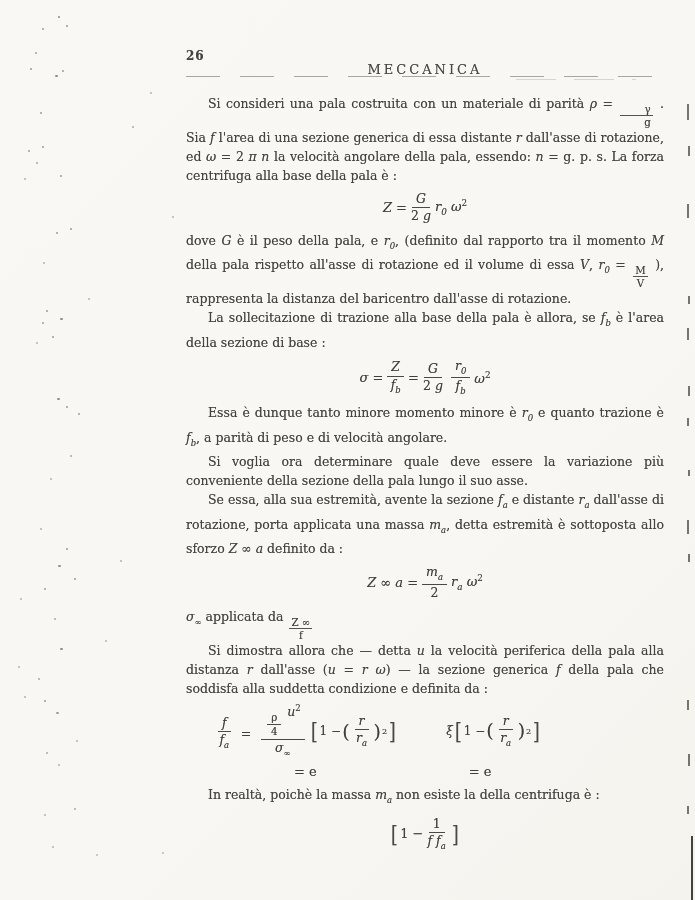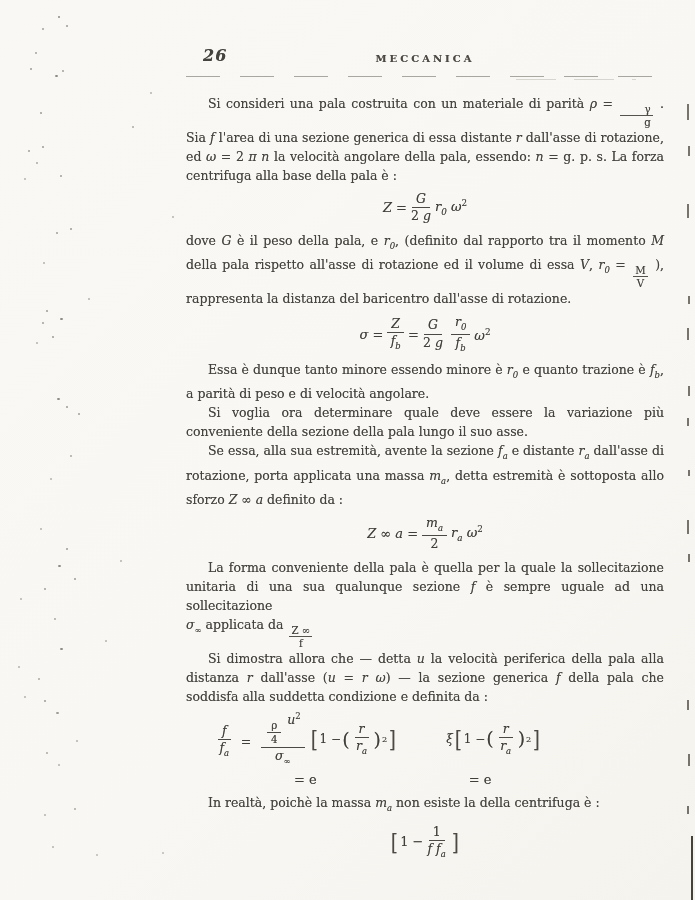--- a/index.html
+++ b/index.html
@@ -5,23 +5,23 @@
   html,body{margin:0;padding:0;}
   body{width:695px;height:900px;overflow:hidden;background:#eceae6;}
   .page{position:relative;width:695px;height:900px;
         background:linear-gradient(135deg,#f9f8f4 0%,#f8f7f3 60%,#f4f3ee 100%);
         font-family:"DejaVu Serif","Liberation Serif",serif;color:#45433e;overflow:hidden;}
   .content{position:absolute;left:186px;top:46px;width:478px;
            font-size:12.5px;line-height:19px;text-align:justify;
            text-shadow:0 0 0.5px rgba(70,66,60,0.55);}
   
   .header{position:relative;height:24px;}
-  .pnum{font-weight:bold;font-size:16px;margin-left:17px;letter-spacing:1px;font-style:italic;}
-  .jtitle{position:absolute;left:50%;top:3px;transform:translateX(-50%);
-          font-size:10px;font-weight:bold;letter-spacing:3px;color:#4c4944;}
+  .pnum{font-weight:bold;font-size:12px;letter-spacing:1px;}
+  .jtitle{position:absolute;left:50%;top:14px;transform:translateX(-50%);
+          font-size:13px;font-weight:normal;letter-spacing:3px;color:#4c4944;}
   .hrule{height:1px;margin-top:6px;opacity:.75;
          background:repeating-linear-gradient(90deg,#8f8c84 0 34px,transparent 34px 54px);}
   .hrule2{height:1px;margin-top:2px;opacity:.4;width:120px;margin-left:330px;
          background:repeating-linear-gradient(90deg,#a5a29a 0 40px,transparent 40px 58px);}
   
   p{margin:0;}
   .ind{text-indent:22px;}
   .mv{font-style:italic;}
   sub{font-size:0.68em;}
   sub.mv{font-style:italic;}
@@ -155,53 +155,53 @@
         <span class="num"><span class="mv">G</span></span>
         <span class="den"><span>2 </span><span class="mv">g</span></span>
       </span>
       <span><span> </span><span class="mv">r</span><sub class="mv">0</sub><span> </span><span class="mv">ω</span><sup>2</sup></span>
     </div>
 
     <p><span>dove </span><span class="mv">G</span><span> è il peso della pala, e </span><span class="mv">r</span><sub class="mv">0</sub><span>, (definito dal rapporto tra il momento </span><span class="mv">M</span><span> della pala rispetto all'asse di rotazione ed il volume di essa </span><span class="mv">V</span><span>, </span><span class="mv">r</span><sub class="mv">0</sub><span> = </span><span class="sfrac">
           <span class="num">M</span>
           <span class="den">V</span>
         </span><span> ), rappresenta la distanza del baricentro dall'asse di rotazione.</span></p>
+    <p class="ind"><span>La sollecitazione di trazione alla base della pala è allora, se </span><span class="mv">f</span><sub class="mv">b</sub><span> è l'area della sezione di base :</span></p>
 
     <div class="eq">
       <span><span class="mv">σ</span><span> = </span></span>
       <span class="frac">
         <span class="num"><span class="mv">Z</span></span>
         <span class="den"><span class="mv">f</span><sub class="mv">b</sub></span>
       </span>
       <span><span> = </span></span>
       <span class="frac">
         <span class="num"><span class="mv">G</span></span>
         <span class="den"><span>2 </span><span class="mv">g</span></span>
       </span>
       <span class="frac">
         <span class="num"><span class="mv">r</span><sub class="mv">0</sub></span>
         <span class="den"><span class="mv">f</span><sub class="mv">b</sub></span>
       </span>
       <span><span> </span><span class="mv">ω</span><sup>2</sup></span>
     </div>
 
-    <p class="ind"><span>Essa è dunque tanto minore essendo minore è </span><span class="mv">r</span><sub class="mv">0</sub><span> e quanto trazione è </span><span class="mv">f</span><sub class="mv">b</sub><span>, a parità di peso e di velocità angolare.</span></p>
+    <p class="ind"><span>Essa è dunque tanto minore momento minore è </span><span class="mv">r</span><sub class="mv">0</sub><span> e quanto trazione è </span><span class="mv">f</span><sub class="mv">b</sub><span>, a parità di peso e di velocità angolare.</span></p>
     <p class="ind"><span>Si voglia ora determinare quale deve essere la variazione più conveniente della sezione della pala lungo il suo asse.</span></p>
     <p class="ind"><span>Se essa, alla sua estremità, avente la sezione </span><span class="mv">f</span><sub class="mv">a</sub><span> e distante </span><span class="mv">r</span><sub class="mv">a</sub><span> dall'asse di rotazione, porta applicata una massa </span><span class="mv">m</span><sub class="mv">a</sub><span>, detta estremità è sottoposta allo sforzo </span><span class="mv">Z</span><span> ∞ </span><span class="mv">a</span><span> definito da :</span></p>
 
     <div class="eq">
       <span><span class="mv">Z</span><span> ∞ </span><span class="mv">a</span><span> = </span></span>
       <span class="frac">
         <span class="num"><span class="mv">m</span><sub class="mv">a</sub></span>
         <span class="den"><span>2</span></span>
       </span>
       <span><span> </span><span class="mv">r</span><sub class="mv">a</sub><span> </span><span class="mv">ω</span><sup>2</sup></span>
     </div>
 
-    <p class="ind"><span>La forma conveniente della pala è quella per la quale la sollecitazione unitaria di una sua qualunque sezione </span><span class="mv">f</span><span> è sempre  uguale ad una sollecitazione</span></p>
     <p><span class="mv">σ</span><sub class="mv">∞</sub><span>  applicata da </span><span class="sfrac">
           <span class="num">Z ∞</span>
           <span class="den">f</span>
         </span></p>
     <p class="ind"><span>Si dimostra allora che — detta </span><span class="mv">u</span><span> la velocità periferica della pala alla distanza </span><span class="mv">r</span><span> dall'asse (</span><span class="mv">u</span><span> = </span><span class="mv">r</span><span> </span><span class="mv">ω</span><span>) — la sezione generica </span><span class="mv">f</span><span> della pala che soddisfa alla suddetta condizione e definita da :</span></p>
 
     <div class="eq4">
       <div class="eq4r1">
         <span class="frac">
           <span class="num"><span class="mv">f</span></span>

